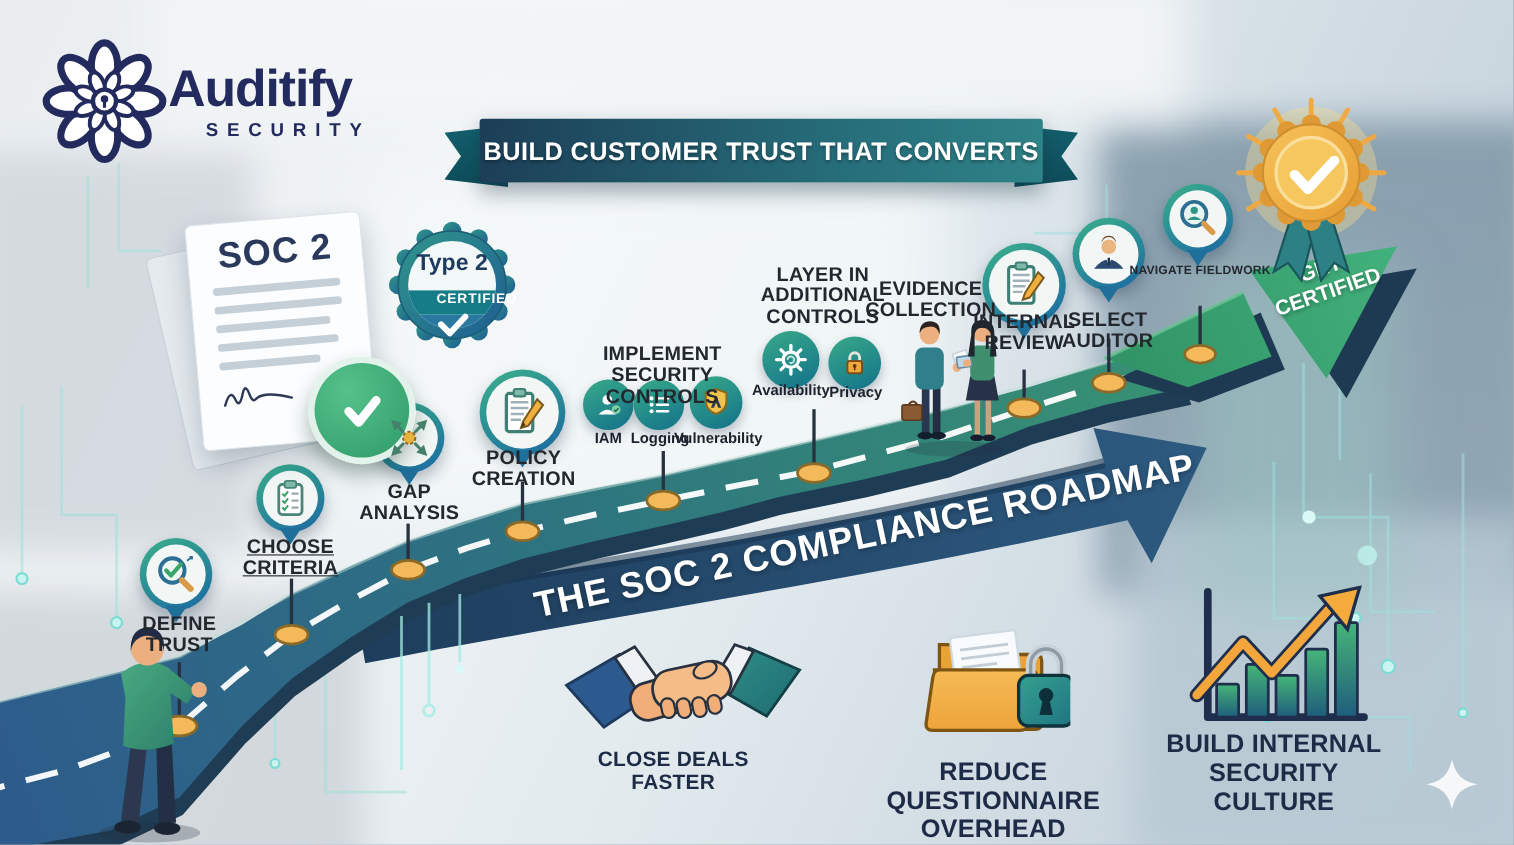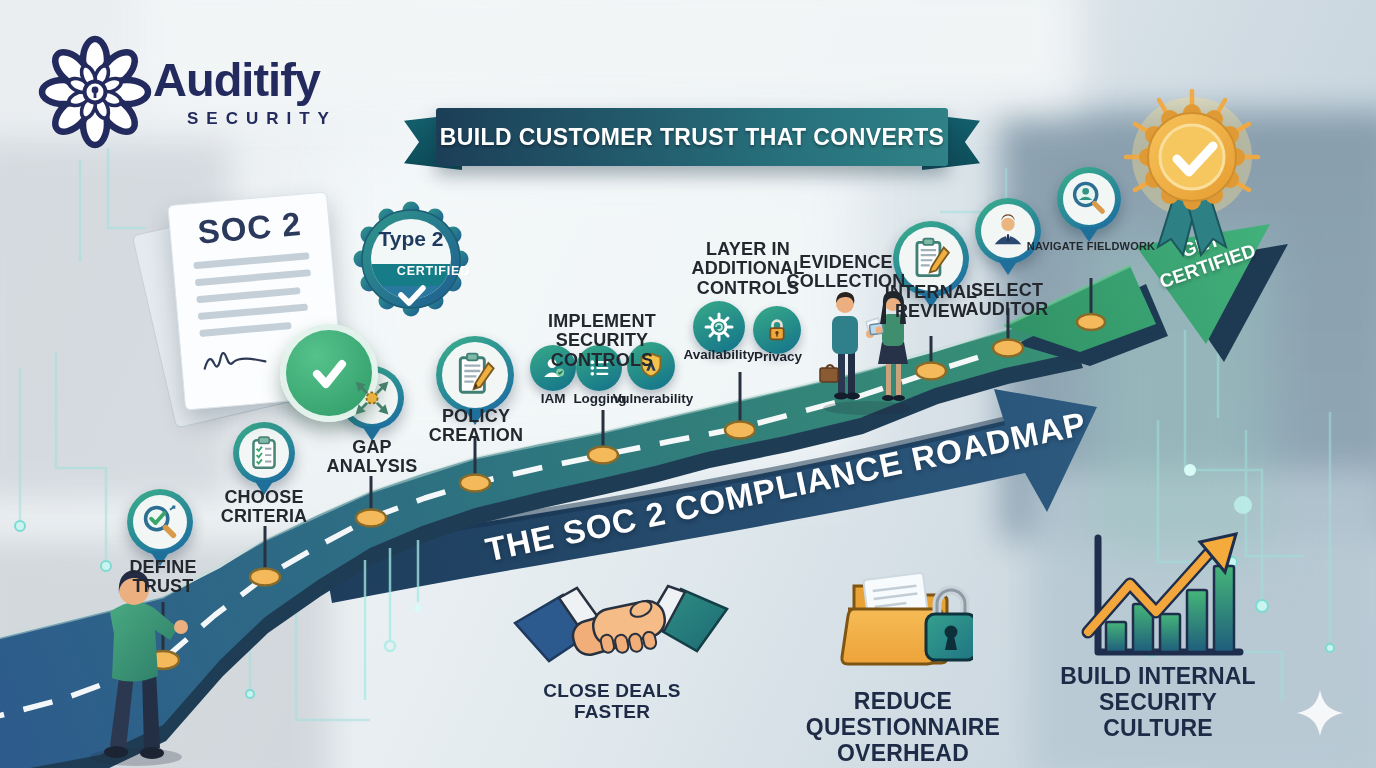--- a/index.html
+++ b/index.html
@@ -342,21 +342,21 @@
   <div class="ctrl" style="left:753px;top:306px;width:48px;height:48px;">
     <svg width="32" height="32" viewBox="0 0 36 36">
         <path d="M13,16 v-3.5 a5,5 0 0 1 10,0 V16" fill="none" stroke="#e8e2d8" stroke-width="3"></path>
         <rect x="10.5" y="16" width="15" height="12.5" rx="2.5" fill="#f0a83c" stroke="#7a4f1a" stroke-width="2"></rect>
         <circle cx="18" cy="21" r="1.9" fill="#5a3a12"></circle>
         <rect x="17.2" y="22" width="1.6" height="3.5" fill="#5a3a12"></rect>
       </svg>
   </div>
 
   <div class="ms-label" style="left:163px;top:558px;width:110px;">DEFINE TRUST</div>
-  <div class="ms-label" style="left:264px;top:488px;width:110px;">CHOOSE CRITERIA</div>
+  <div class="ms-label" style="left:264px;top:488px;width:110px;text-decoration:underline;">CHOOSE CRITERIA</div>
   <div class="ms-label" style="left:372px;top:438px;width:100px;">GAP ANALYSIS</div>
   <div class="ms-label" style="left:476px;top:407px;width:120px;">POLICY CREATION</div>
   <div class="ms-label" style="left:602px;top:280px;width:140px;margin-top:32px;">IMPLEMENT SECURITY CONTROLS</div>
   <div class="ms-label" style="left:748px;top:240px;width:150px;">LAYER IN ADDITIONAL CONTROLS</div>
   <div class="ms-label" style="left:846px;top:253px;width:150px;">EVIDENCE COLLECTION</div>
   <div class="ms-label" style="left:931px;top:283px;width:120px;">INTERNAL REVIEW</div>
   <div class="ms-label" style="left:1007px;top:281px;width:110px;">SELECT AUDITOR</div>
   <div class="ms-label" style="left:1091px;top:241px;width:130px;font-size:11px;">NAVIGATE FIELDWORK</div>
 
   <div class="ctrl-label" style="left:553px;top:392px;width:70px;">IAM</div>

